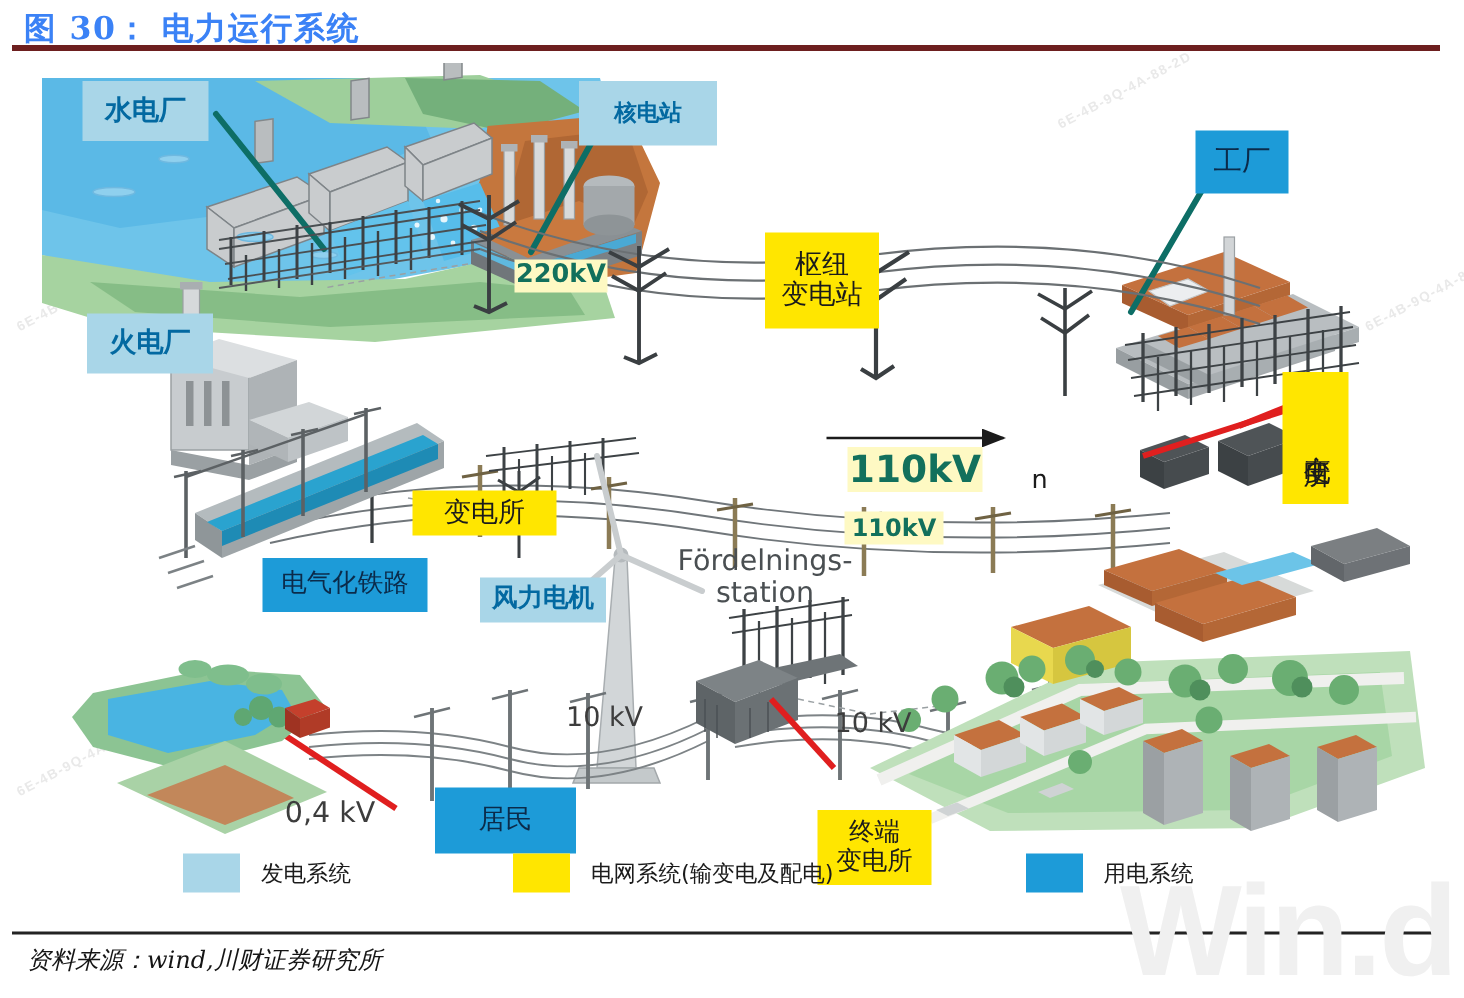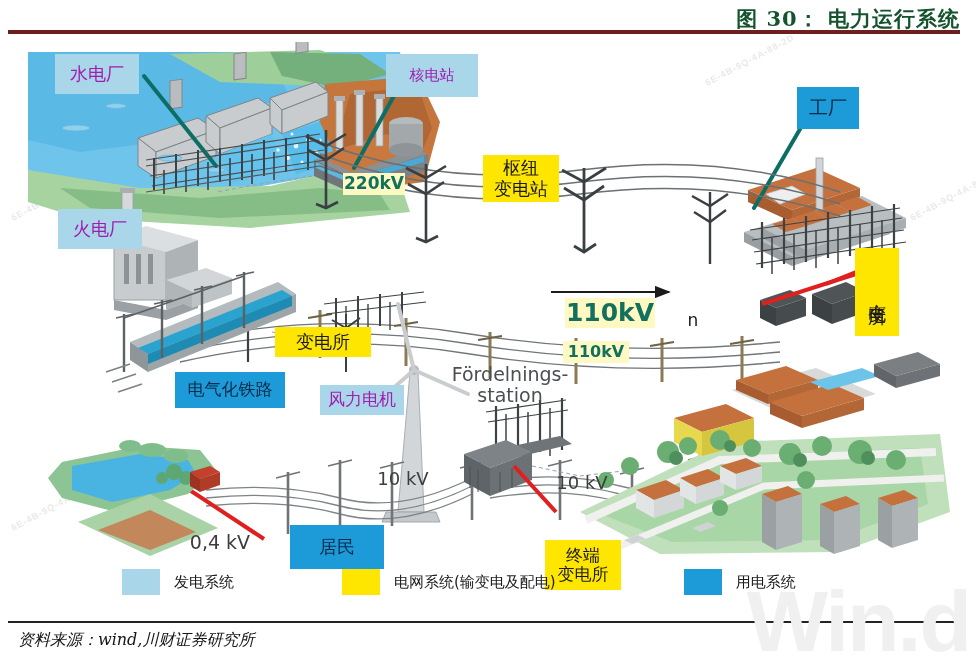--- a/index.html
+++ b/index.html
@@ -22,25 +22,24 @@
   
   #figure-header {
     position: absolute;
     left: 16px; top: 4px;
     width: 944px; height: 34px;
   }
   #figure-title {
     font-family: "DejaVu Serif", "Liberation Serif", serif;
     font-size: 21px;
     font-weight: bold;
-    color: #14532d;
+    color: #3b82f6;
     letter-spacing: 1px;
     line-height: 30px;
     white-space: nowrap;
-    text-align: right;
   }
   #header-rule {
     position: absolute;
     left: 8px; top: 30px;
     width: 952px; height: 4px;
     background: #6d1f1f;
   }
 
   
   #footer-rule {
@@ -99,21 +98,22 @@
     align-items: center;
     justify-content: center;
     text-align: center;
     font-family: "DejaVu Sans", "Liberation Sans", sans-serif;
     line-height: 1.12;
     white-space: pre-line;
     box-sizing: border-box;
   }
   .label.gen {           
     background: #a9d6e8;
-    color: #a21caf;
+    color: #0369a1;
+    font-weight: bold;
   }
   .label.grid {          
     background: #ffe600;
     color: #1b1b1b;
   }
   .label.use {           
     background: #1d9bd8;
     color: #0b2b4a;
   }
   .label.kv {            
@@ -701,21 +701,21 @@
   </div>
 
   <div class="label gen" style="left:55px; top:54px; width:84px; height:40px; font-size:18px;">水电厂</div>
 
   <div class="label gen" style="left:386px; top:54px; width:92px; height:43px; font-size:15px;">核电站</div>
 
   <div class="label use" style="left:797px; top:87px; width:62px; height:42px; font-size:19px;">工厂</div>
 
   <div class="label gen" style="left:58px; top:209px; width:84px; height:40px; font-size:18px;">火电厂</div>
 
-  <div class="label grid" style="left:483px; top:155px; width:76px; height:47px; font-size:18px;">枢纽
+  <div class="label grid" style="left:510px; top:155px; width:76px; height:64px; font-size:18px;">枢纽
 变电站</div>
 
   <div class="label grid vert" style="left:855px; top:248px; width:44px; height:88px; font-size:18px;">变电所</div>
 
   <div class="label grid" style="left:275px; top:327px; width:96px; height:30px; font-size:18px;">变电所</div>
 
   <div class="label use" style="left:175px; top:372px; width:110px; height:36px; font-size:17px;">电气化铁路</div>
 
   <div class="label gen" style="left:320px; top:385px; width:84px; height:30px; font-size:17px;">风力电机</div>
 

